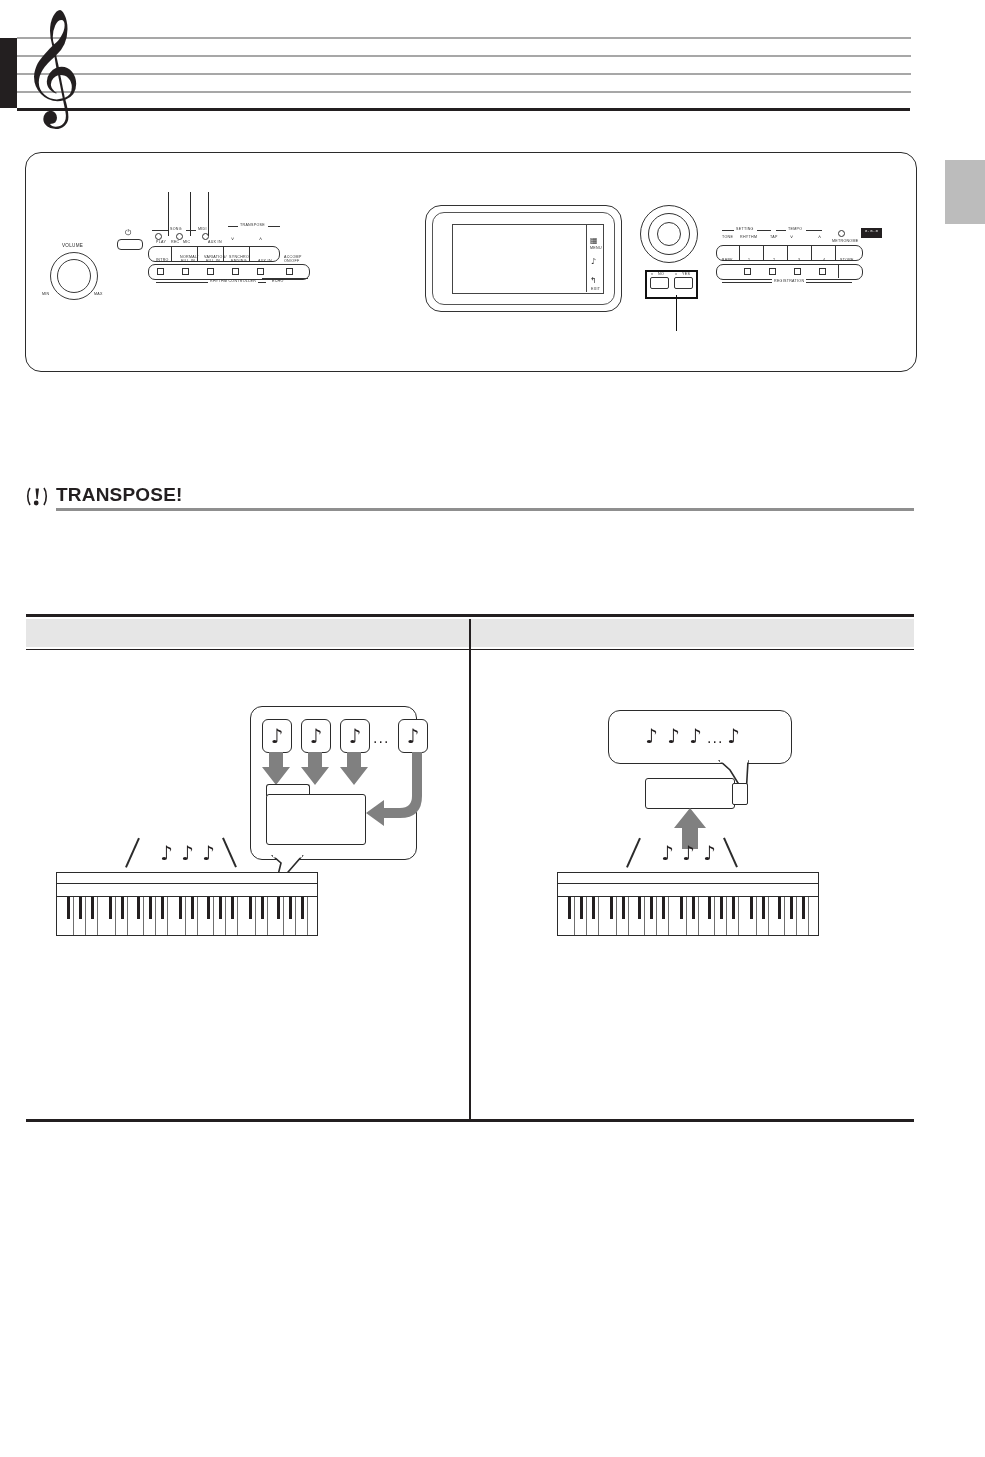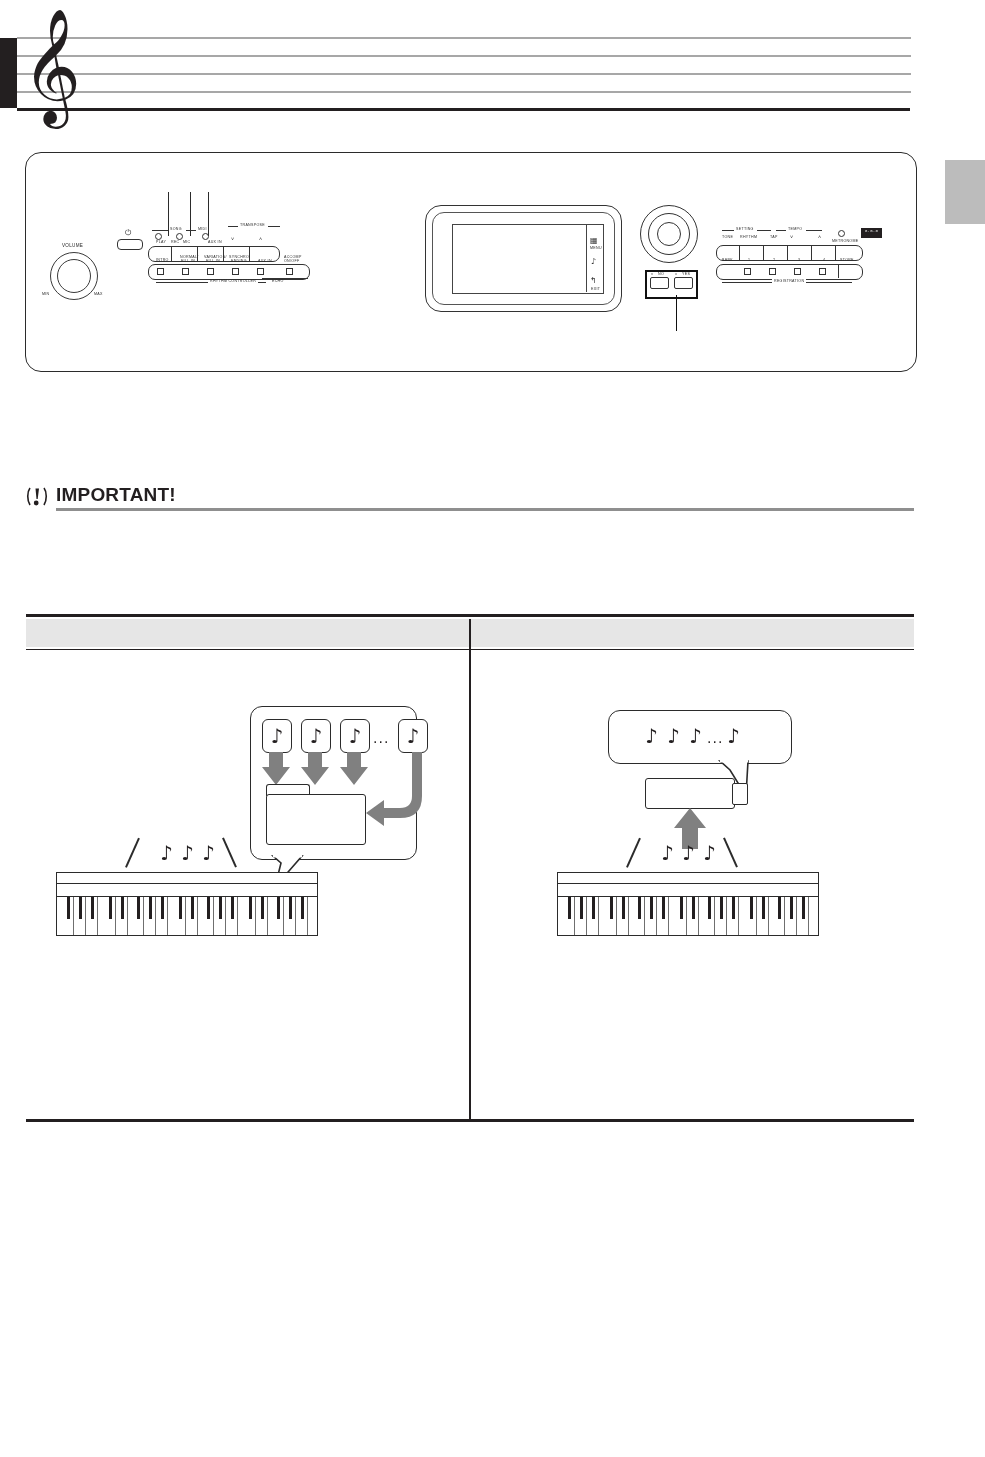--- a/index.html
+++ b/index.html
@@ -253,21 +253,21 @@
 
 <div class="important-wrap">
   <div class="imp-icon">
     <svg width="24" height="24" viewBox="0 0 24 24">
       <path d="M4 3 C1 7,1 15,4 20" stroke="#231f20" stroke-width="1.6" fill="none"></path>
       <path d="M18 3 C21 7,21 15,18 20" stroke="#231f20" stroke-width="1.6" fill="none"></path>
       <path d="M9.5 3.5 L13 3.5 L11.7 14 L10.5 14 Z" fill="#231f20"></path>
       <circle cx="10.2" cy="18" r="2.4" fill="#231f20"></circle>
     </svg>
   </div>
-  <div class="imp-text">IMPORTANT!</div>
+  <div class="imp-text">TRANSPOSE!</div>
   <div class="imp-rule"></div>
 </div>
 
 <div class="cmp-table">
   <div class="tbl-topline"></div>
   <div class="tbl-head"></div>
   <div class="tbl-headcell" style="left:12px;width:420px;line-height:28px;font-size:13px;"></div>
   <div class="tbl-headcell" style="left:456px;width:420px;line-height:28px;font-size:13px;"></div>
   <div class="tbl-midline"></div>
   <div class="tbl-vline"></div>

